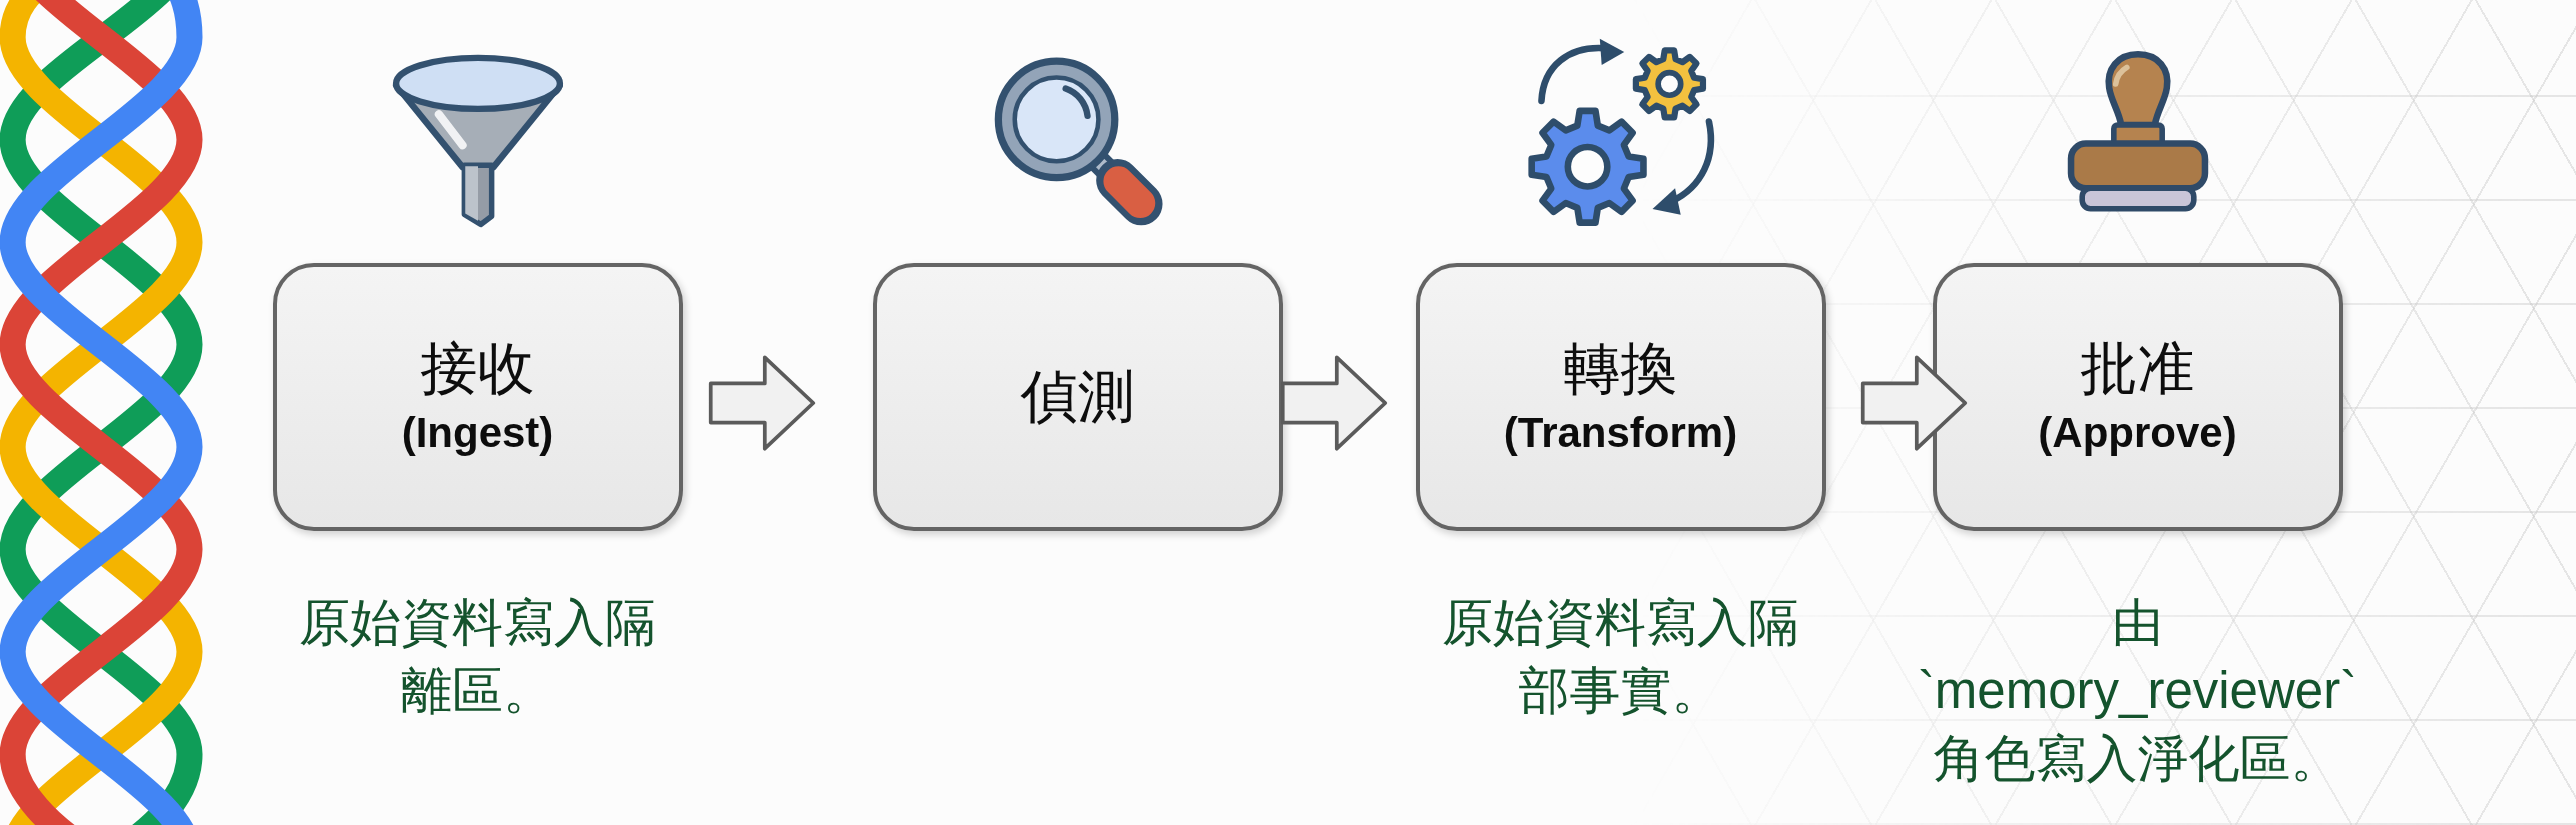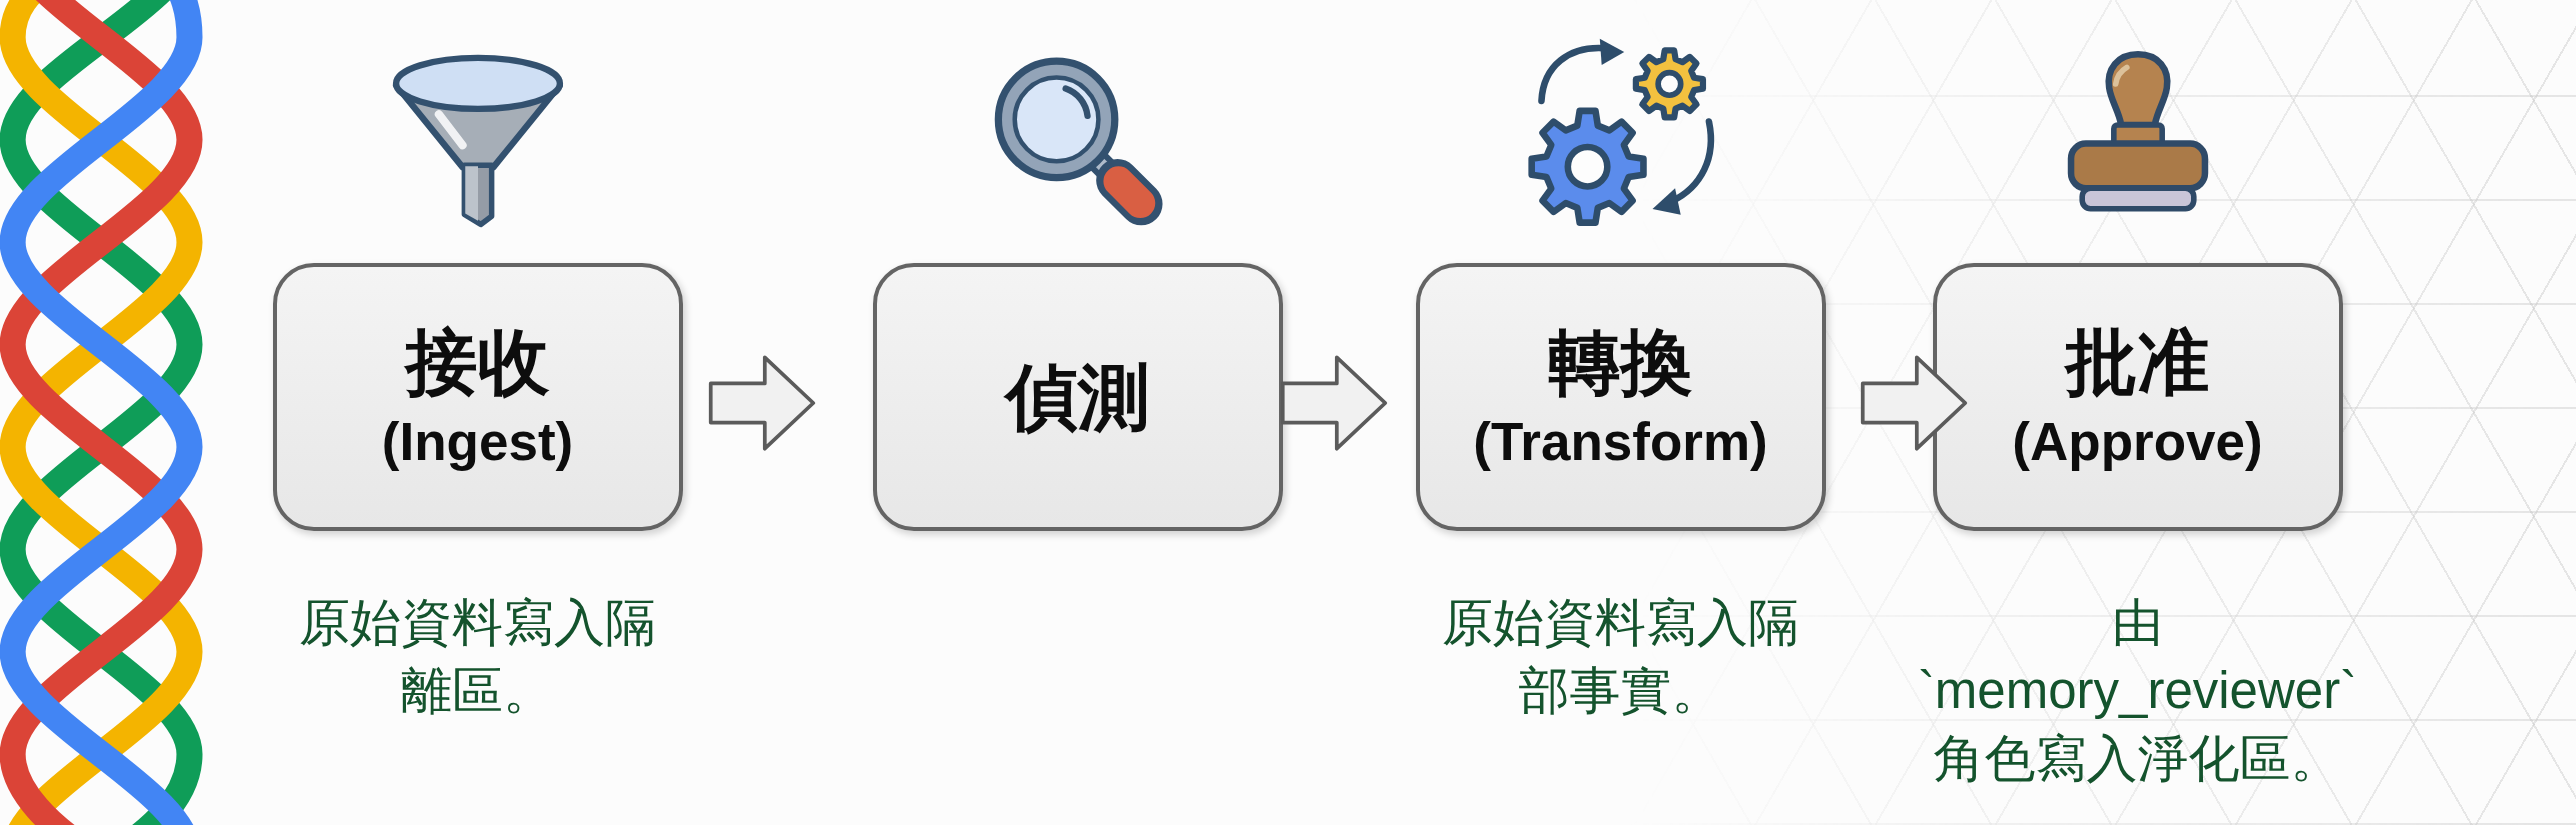--- a/index.html
+++ b/index.html
@@ -22,22 +22,22 @@
   .step{position:absolute;top:0;width:419px;display:flex;flex-direction:column;align-items:center;}
   #step-0{left:268px}#step-1{left:868px}#step-2{left:1411px}#step-3{left:1928px}
   .icon-wrap{height:250px;margin-top:13px;display:flex;align-items:center;justify-content:center;}
   .node{
     width:410px;height:268px;box-sizing:border-box;
     background:linear-gradient(180deg,#f4f4f4,#e7e7e7);
     border:4.7px solid #646464;border-radius:41px;
     display:flex;flex-direction:column;align-items:center;justify-content:center;
     box-shadow:2.8px 3.7px 7.5px rgba(0,0,0,.16);
   }
-  .title-zh{font-size:72px;font-weight:bold;color:#0d0d0d;line-height:1.15;}
-  .title-en{font-size:53px;font-weight:bold;color:#0d0d0d;line-height:1.15;margin-top:7.5px;}
+  .title-zh{font-size:57px;font-weight:normal;color:#0d0d0d;line-height:1.15;}
+  .title-en{font-size:42px;font-weight:bold;color:#0d0d0d;line-height:1.15;margin-top:7.5px;}
   .desc{
     margin-top:58px;width:652px;text-align:center;
     font-size:51px;line-height:1.33;color:#14532d;white-space:pre-line;
   }
   .flow-arrow{position:absolute;top:346px;}
   #arrow-0{left:707px}#arrow-1{left:1279px}#arrow-2{left:1859px}
 </style>
 </head>
 <body>
 

